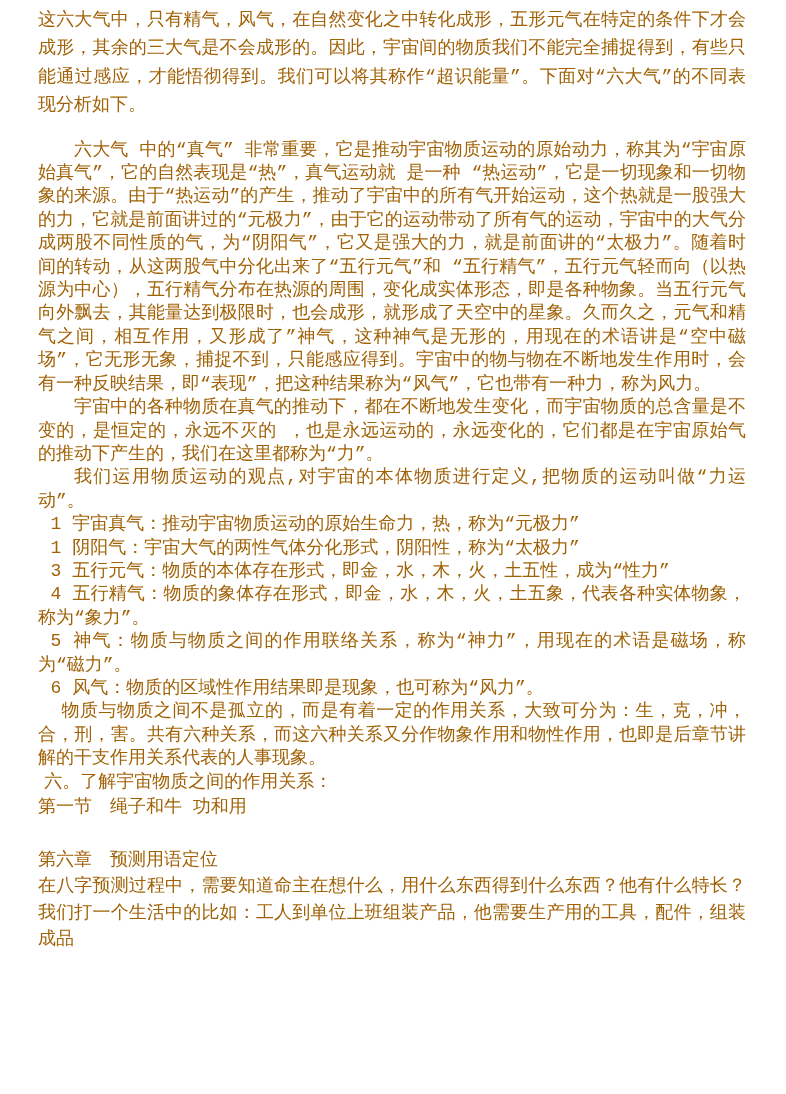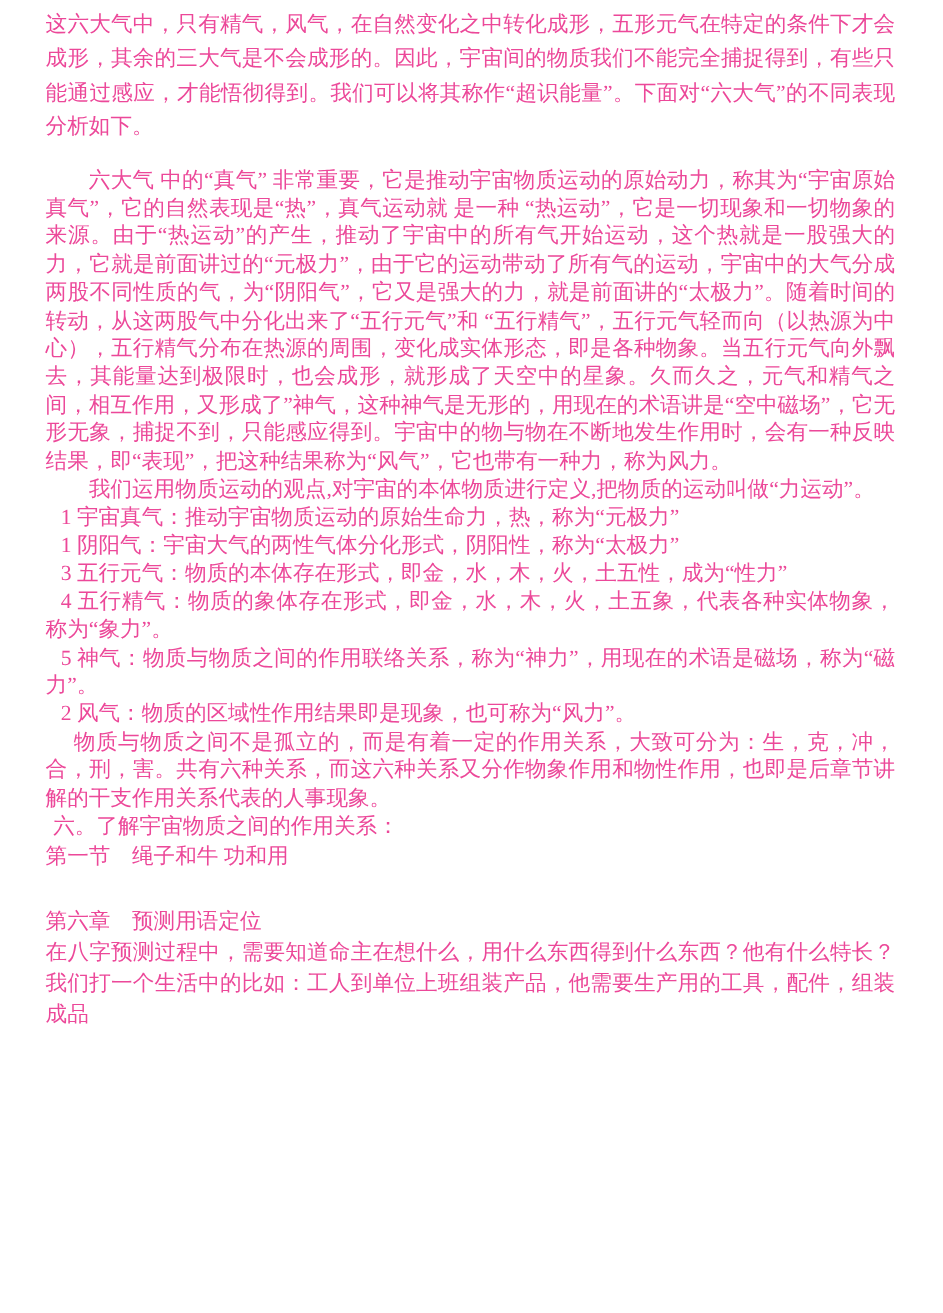--- a/index.html
+++ b/index.html
@@ -6,22 +6,22 @@
     margin: 0;
     padding: 0;
     background: #ffffff;
   }
   .page {
     position: relative;
     width: 786px;
     height: 1094px;
     margin: 0 auto;
     background: #ffffff;
-    color: #ec4899;
-    font-family: Liberation Serif, serif;
+    color: #a16207;
+    font-family: Liberation Mono, monospace;
     font-size: 18px;
     box-sizing: border-box;
     padding: 6px 40px 20px 38px;
     text-align: justify;
     overflow: hidden;
     -webkit-font-smoothing: antialiased;
   }
   .p-intro {
     line-height: 28.4px;
     margin: 0 0 19px 0;
@@ -42,34 +42,35 @@
 </style>
 </head>
 <body>
 
 <div class="page">
 
   <p class="p-intro">这六大气中，只有精气，风气，在自然变化之中转化成形，五形元气在特定的条件下才会成形，其余的三大气是不会成形的。因此，宇宙间的物质我们不能完全捕捉得到，有些只能通过感应，才能悟彻得到。我们可以将其称作“超识能量”。下面对“六大气”的不同表现分析如下。</p>
 
   <p class="p-body ind-2">六大气 中的“真气” 非常重要，它是推动宇宙物质运动的原始动力，称其为“宇宙原始真气”，它的自然表现是“热”，真气运动就 是一种 “热运动”，它是一切现象和一切物象的来源。由于“热运动”的产生，推动了宇宙中的所有气开始运动，这个热就是一股强大的力，它就是前面讲过的“元极力”，由于它的运动带动了所有气的运动，宇宙中的大气分成两股不同性质的气，为“阴阳气”，它又是强大的力，就是前面讲的“太极力”。随着时间的转动，从这两股气中分化出来了“五行元气”和 “五行精气”，五行元气轻而向（以热源为中心），五行精气分布在热源的周围，变化成实体形态，即是各种物象。当五行元气向外飘去，其能量达到极限时，也会成形，就形成了天空中的星象。久而久之，元气和精气之间，相互作用，又形成了”神气，这种神气是无形的，用现在的术语讲是“空中磁场”，它无形无象，捕捉不到，只能感应得到。宇宙中的物与物在不断地发生作用时，会有一种反映结果，即“表现”，把这种结果称为“风气”，它也带有一种力，称为风力。</p>
 
+  <p class="p-body ind-2">宇宙中的各种物质在真气的推动下，都在不断地发生变化，而宇宙物质的总含量是不变的，是恒定的，永远不灭的 ，也是永远运动的，永远变化的，它们都是在宇宙原始气的推动下产生的，我们在这里都称为“力”。</p>
 
   <p class="p-body ind-2">我们运用物质运动的观点,对宇宙的本体物质进行定义,把物质的运动叫做“力运动”。</p>
 
   <p class="p-body ind-07">1 宇宙真气：推动宇宙物质运动的原始生命力，热，称为“元极力”</p>
 
   <p class="p-body ind-07">1 阴阳气：宇宙大气的两性气体分化形式，阴阳性，称为“太极力”</p>
 
   <p class="p-body ind-07">3 五行元气：物质的本体存在形式，即金，水，木，火，土五性，成为“性力”</p>
 
   <p class="p-body ind-07">4 五行精气：物质的象体存在形式，即金，水，木，火，土五象，代表各种实体物象，称为“象力”。</p>
 
   <p class="p-body ind-07">5 神气：物质与物质之间的作用联络关系，称为“神力”，用现在的术语是磁场，称为“磁力”。</p>
 
-  <p class="p-body ind-07">2 风气：物质的区域性作用结果即是现象，也可称为“风力”。</p>
+  <p class="p-body ind-07">6 风气：物质的区域性作用结果即是现象，也可称为“风力”。</p>
 
 
 
   <p class="p-body ind-13">物质与物质之间不是孤立的，而是有着一定的作用关系，大致可分为：生，克，冲，合，刑，害。共有六种关系，而这六种关系又分作物象作用和物性作用，也即是后章节讲解的干支作用关系代表的人事现象。</p>
 
   <p class="p-body ind-05">六。了解宇宙物质之间的作用关系：</p>
 
   <p class="p-tail">第一节　绳子和牛 功和用</p>
 
   <p class="p-tail chapter-gap">第六章　预测用语定位</p>

